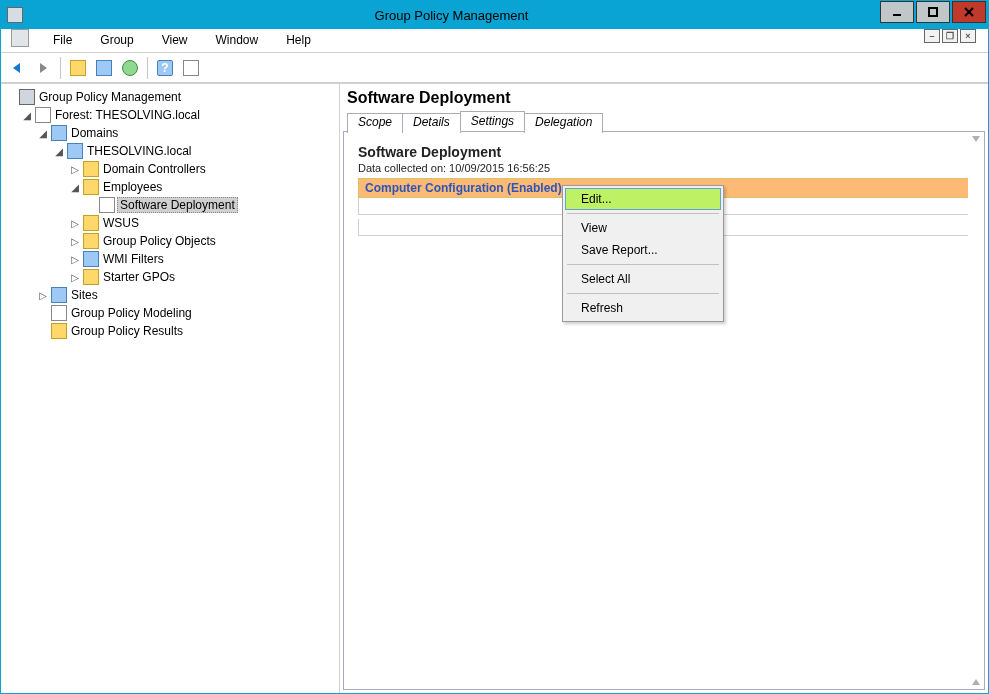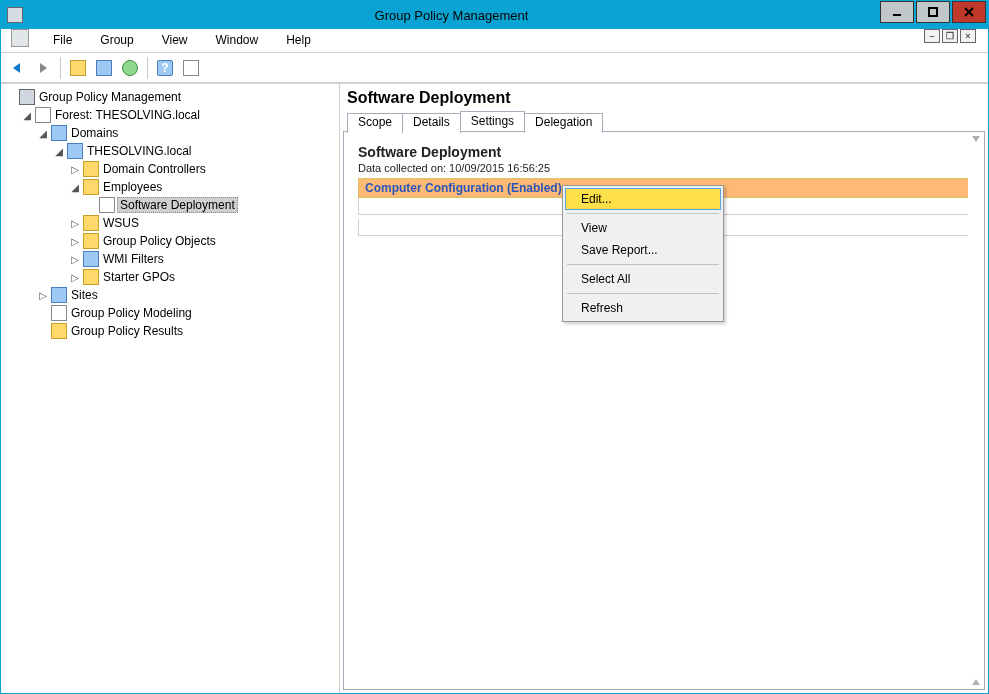--- a/index.html
+++ b/index.html
@@ -30,39 +30,39 @@
 
 .tree ul { list-style: none; padding-left: 16px; }
 .tree { list-style: none; padding-left: 2px; }
 .tree-row { display: flex; align-items: center; height: 18px; white-space: nowrap; }
 .toggle { width: 12px; text-align: center; color: #555; font-size: 10px; cursor: default; }
 .icon16 { width: 16px; height: 16px; margin: 0 2px; display: inline-block; }
 .tree-label { padding: 0 2px; }
 .tree-label.selected { background: #d0d0d0; border: 1px dotted #888; }
 
 .content-title { font-size: 16px; font-weight: bold; padding: 2px 4px; }
-.tabstrip { display: flex; border-bottom: 1px solid #aab; padding-left: 4px; margin-top: 2px; }
+.tabstrip { display: flex; border-bottom: 1px solid #aab; padding-left: 4px; margin-top: 2px; font-style: italic; }
 .tab { border: 1px solid #aab; border-bottom: none; padding: 2px 10px; background: #fff; margin-right: -1px; position: relative; top: 0; cursor: default; }
 .tab.active { background: #fff; z-index: 1; border-bottom: 1px solid #fff; }
 .tab:not(.active) { top: 2px; padding-top: 1px; padding-bottom: 1px; }
 
 .report-area { flex: 1; border: 1px solid #aab; border-top: none; padding: 10px 14px; position: relative; overflow: visible; }
 .report-title { font-family: Tahoma, sans-serif; font-size: 14px; font-weight: bold; color: #222; margin-top: 2px; }
 .report-collected { font-size: 11px; color: #222; margin-bottom: 4px; margin-top: 2px; }
 .section-bar { background: #fdba74; border: 1px solid #d9c264; padding: 2px 6px; font-weight: bold; font-size: 12px; }
 .section-bar.blue-text { color: #2b55bd; }
 .sub-row { border: 1px solid #d0d0d0; border-top: none; padding: 2px 0; font-size: 11px; text-align: center; }
 
 .scrollbar { position: absolute; right: 0; top: 0; bottom: 0; width: 16px; background: #fff; }
 .scroll-thumb-top { width: 8px; height: 8px; border-top: 6px solid #b0b0b0; border-left: 4px solid transparent; border-right: 4px solid transparent; margin: 4px auto; }
 .scroll-thumb-bot { width: 8px; height: 8px; border-bottom: 6px solid #b0b0b0; border-left: 4px solid transparent; border-right: 4px solid transparent; position: absolute; bottom: 4px; left: 4px; }
 
 .context-menu { position: absolute; left: 561px; top: 184px; width: 162px; background: #f0f0f0; border: 1px solid #999; box-shadow: 2px 2px 3px rgba(0,0,0,.2); z-index: 50; padding: 2px; }
 .cm-item { padding: 4px 16px; cursor: default; }
-.cm-item.highlight { background: #fde047; border: 1px solid #5fa2db; padding: 3px 15px; }
+.cm-item.highlight { background: #bef264; border: 1px solid #5fa2db; padding: 3px 15px; }
 .cm-item.disabled { color: #999; }
 .cm-sep { height: 1px; background: #c0c0c0; margin: 3px 2px; }
 
 
 .i-yellow { background: #ffd86b; border: 1px solid #c7a029; }
 .i-blue { background: #9ec9f5; border: 1px solid #4a7fbd; }
 .i-green { background: #8fd88f; border: 1px solid #3f8f3f; border-radius: 50%;}
 .i-paper { background: #fff; border: 1px solid #888; }
 .i-server { background: #cfd6dd; border: 1px solid #666; }
 .arrow-left svg, .arrow-right svg { display:block; }

